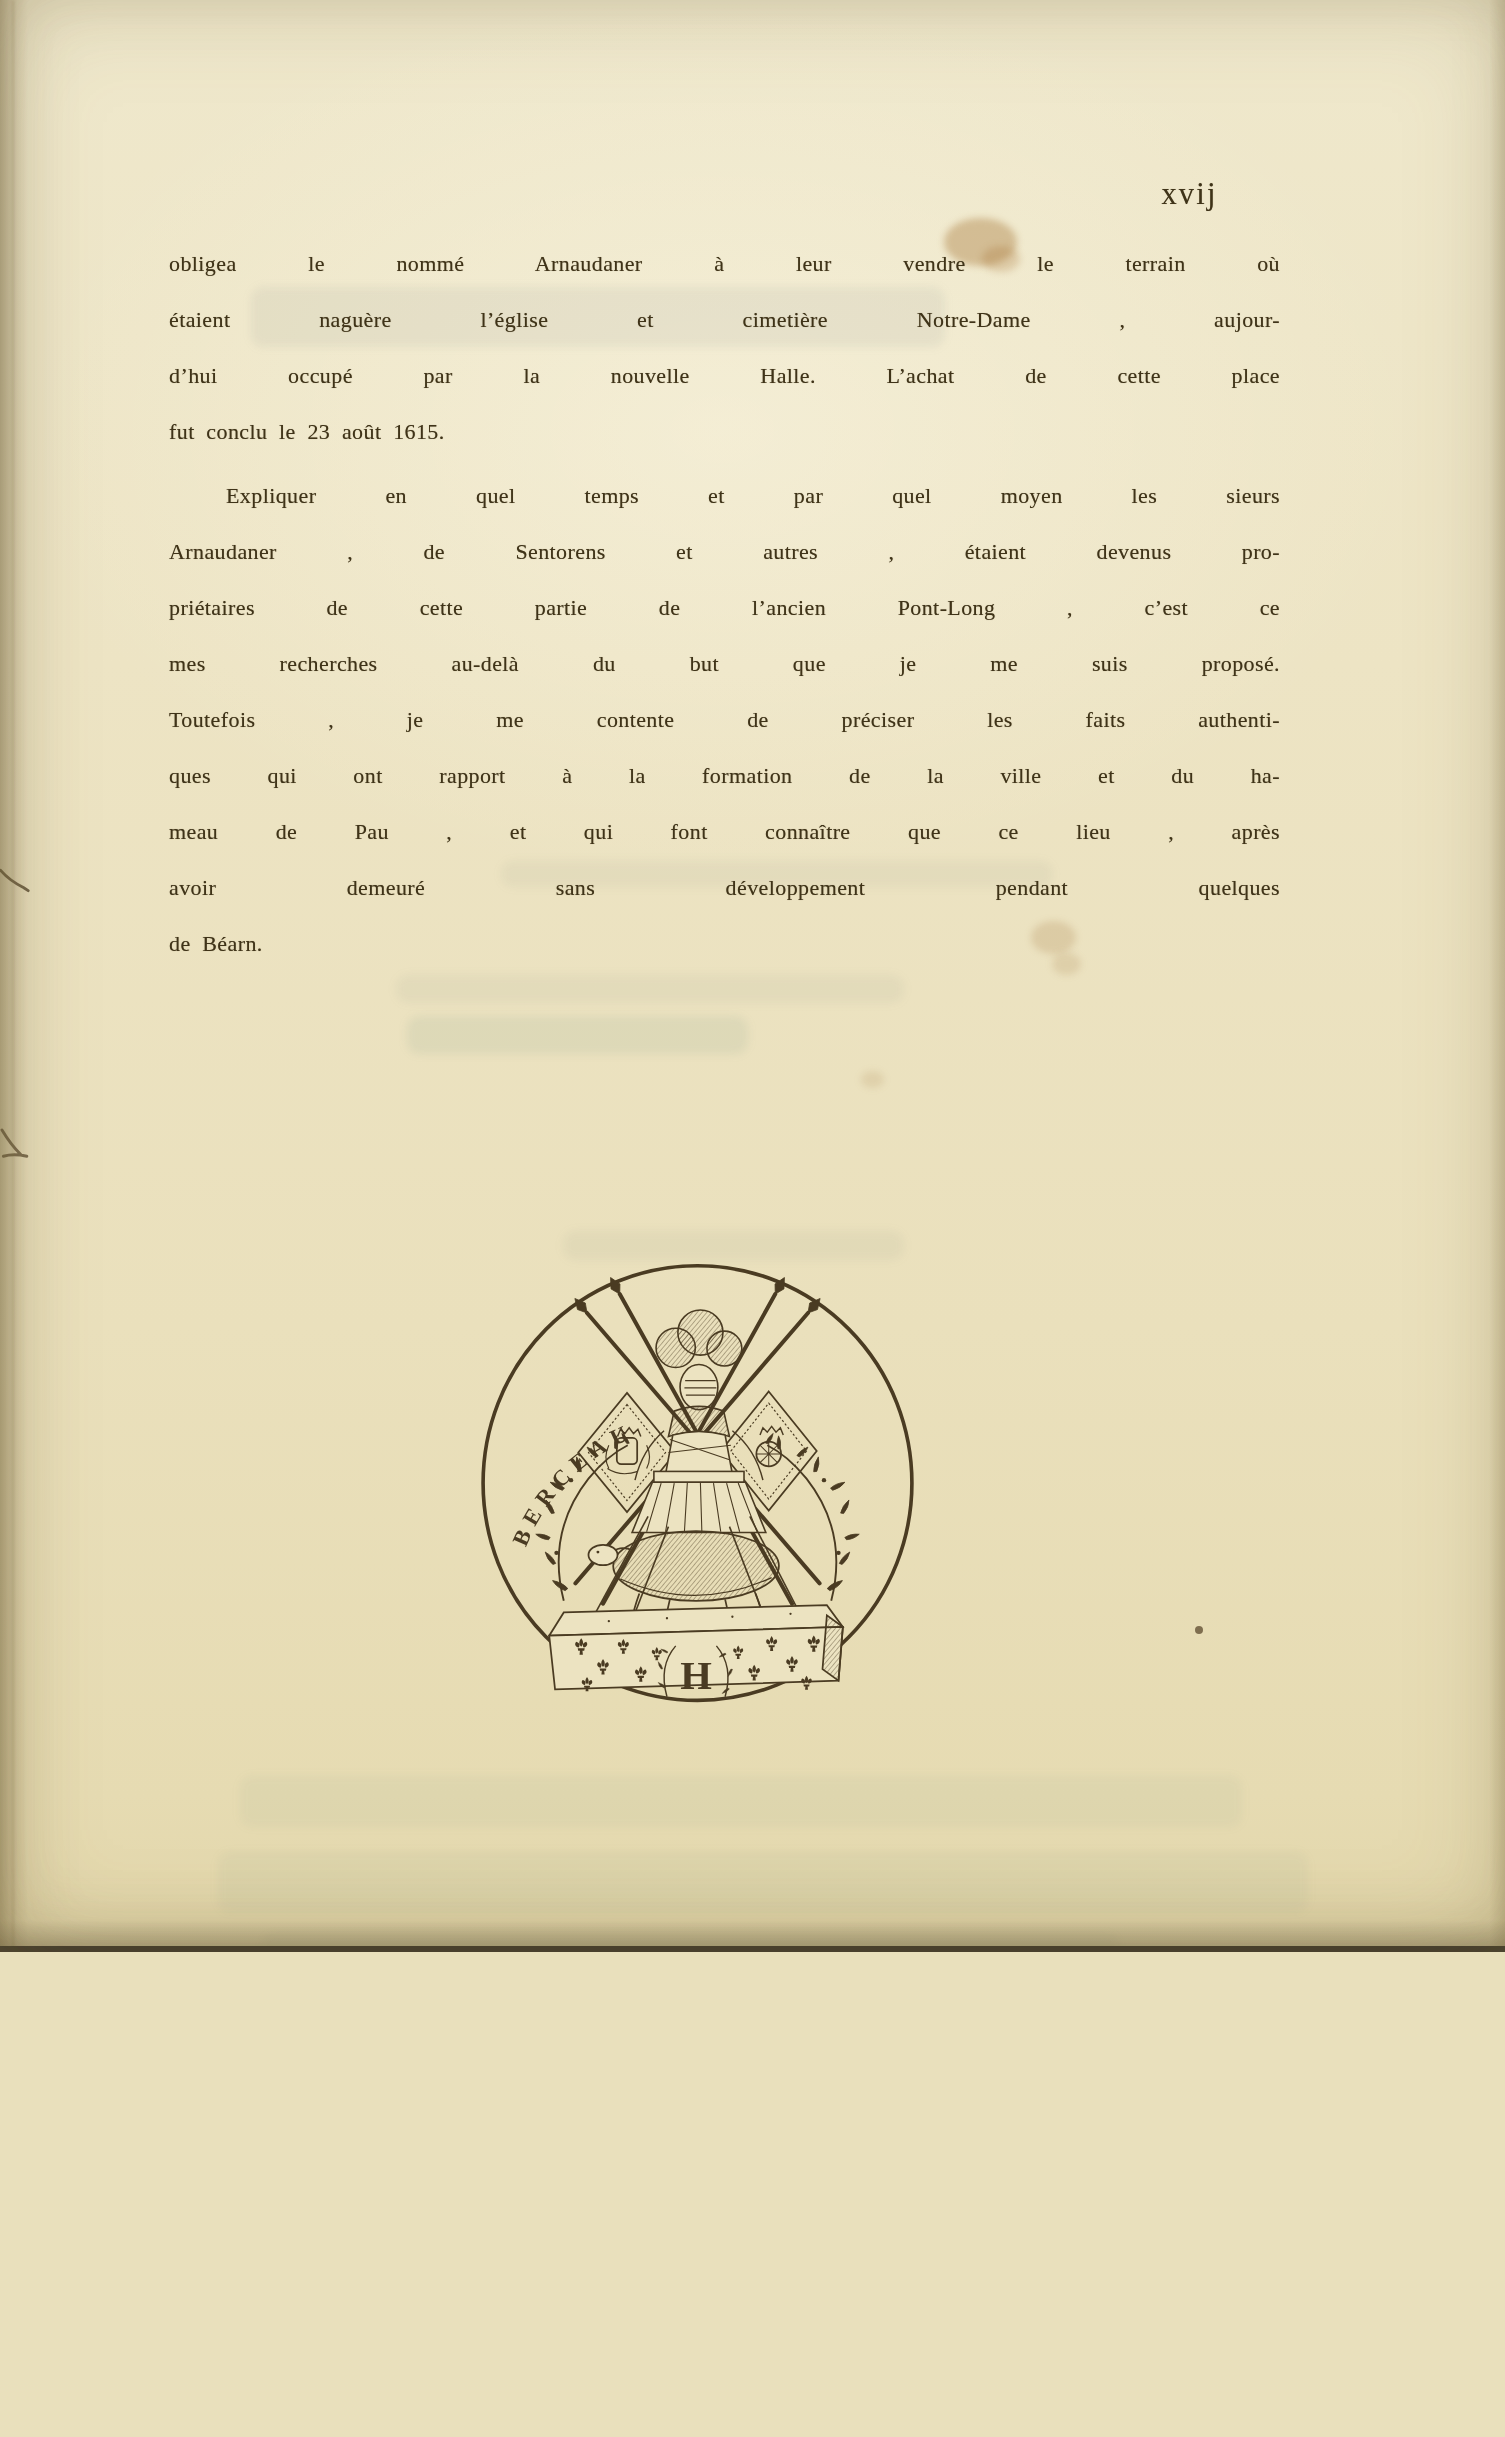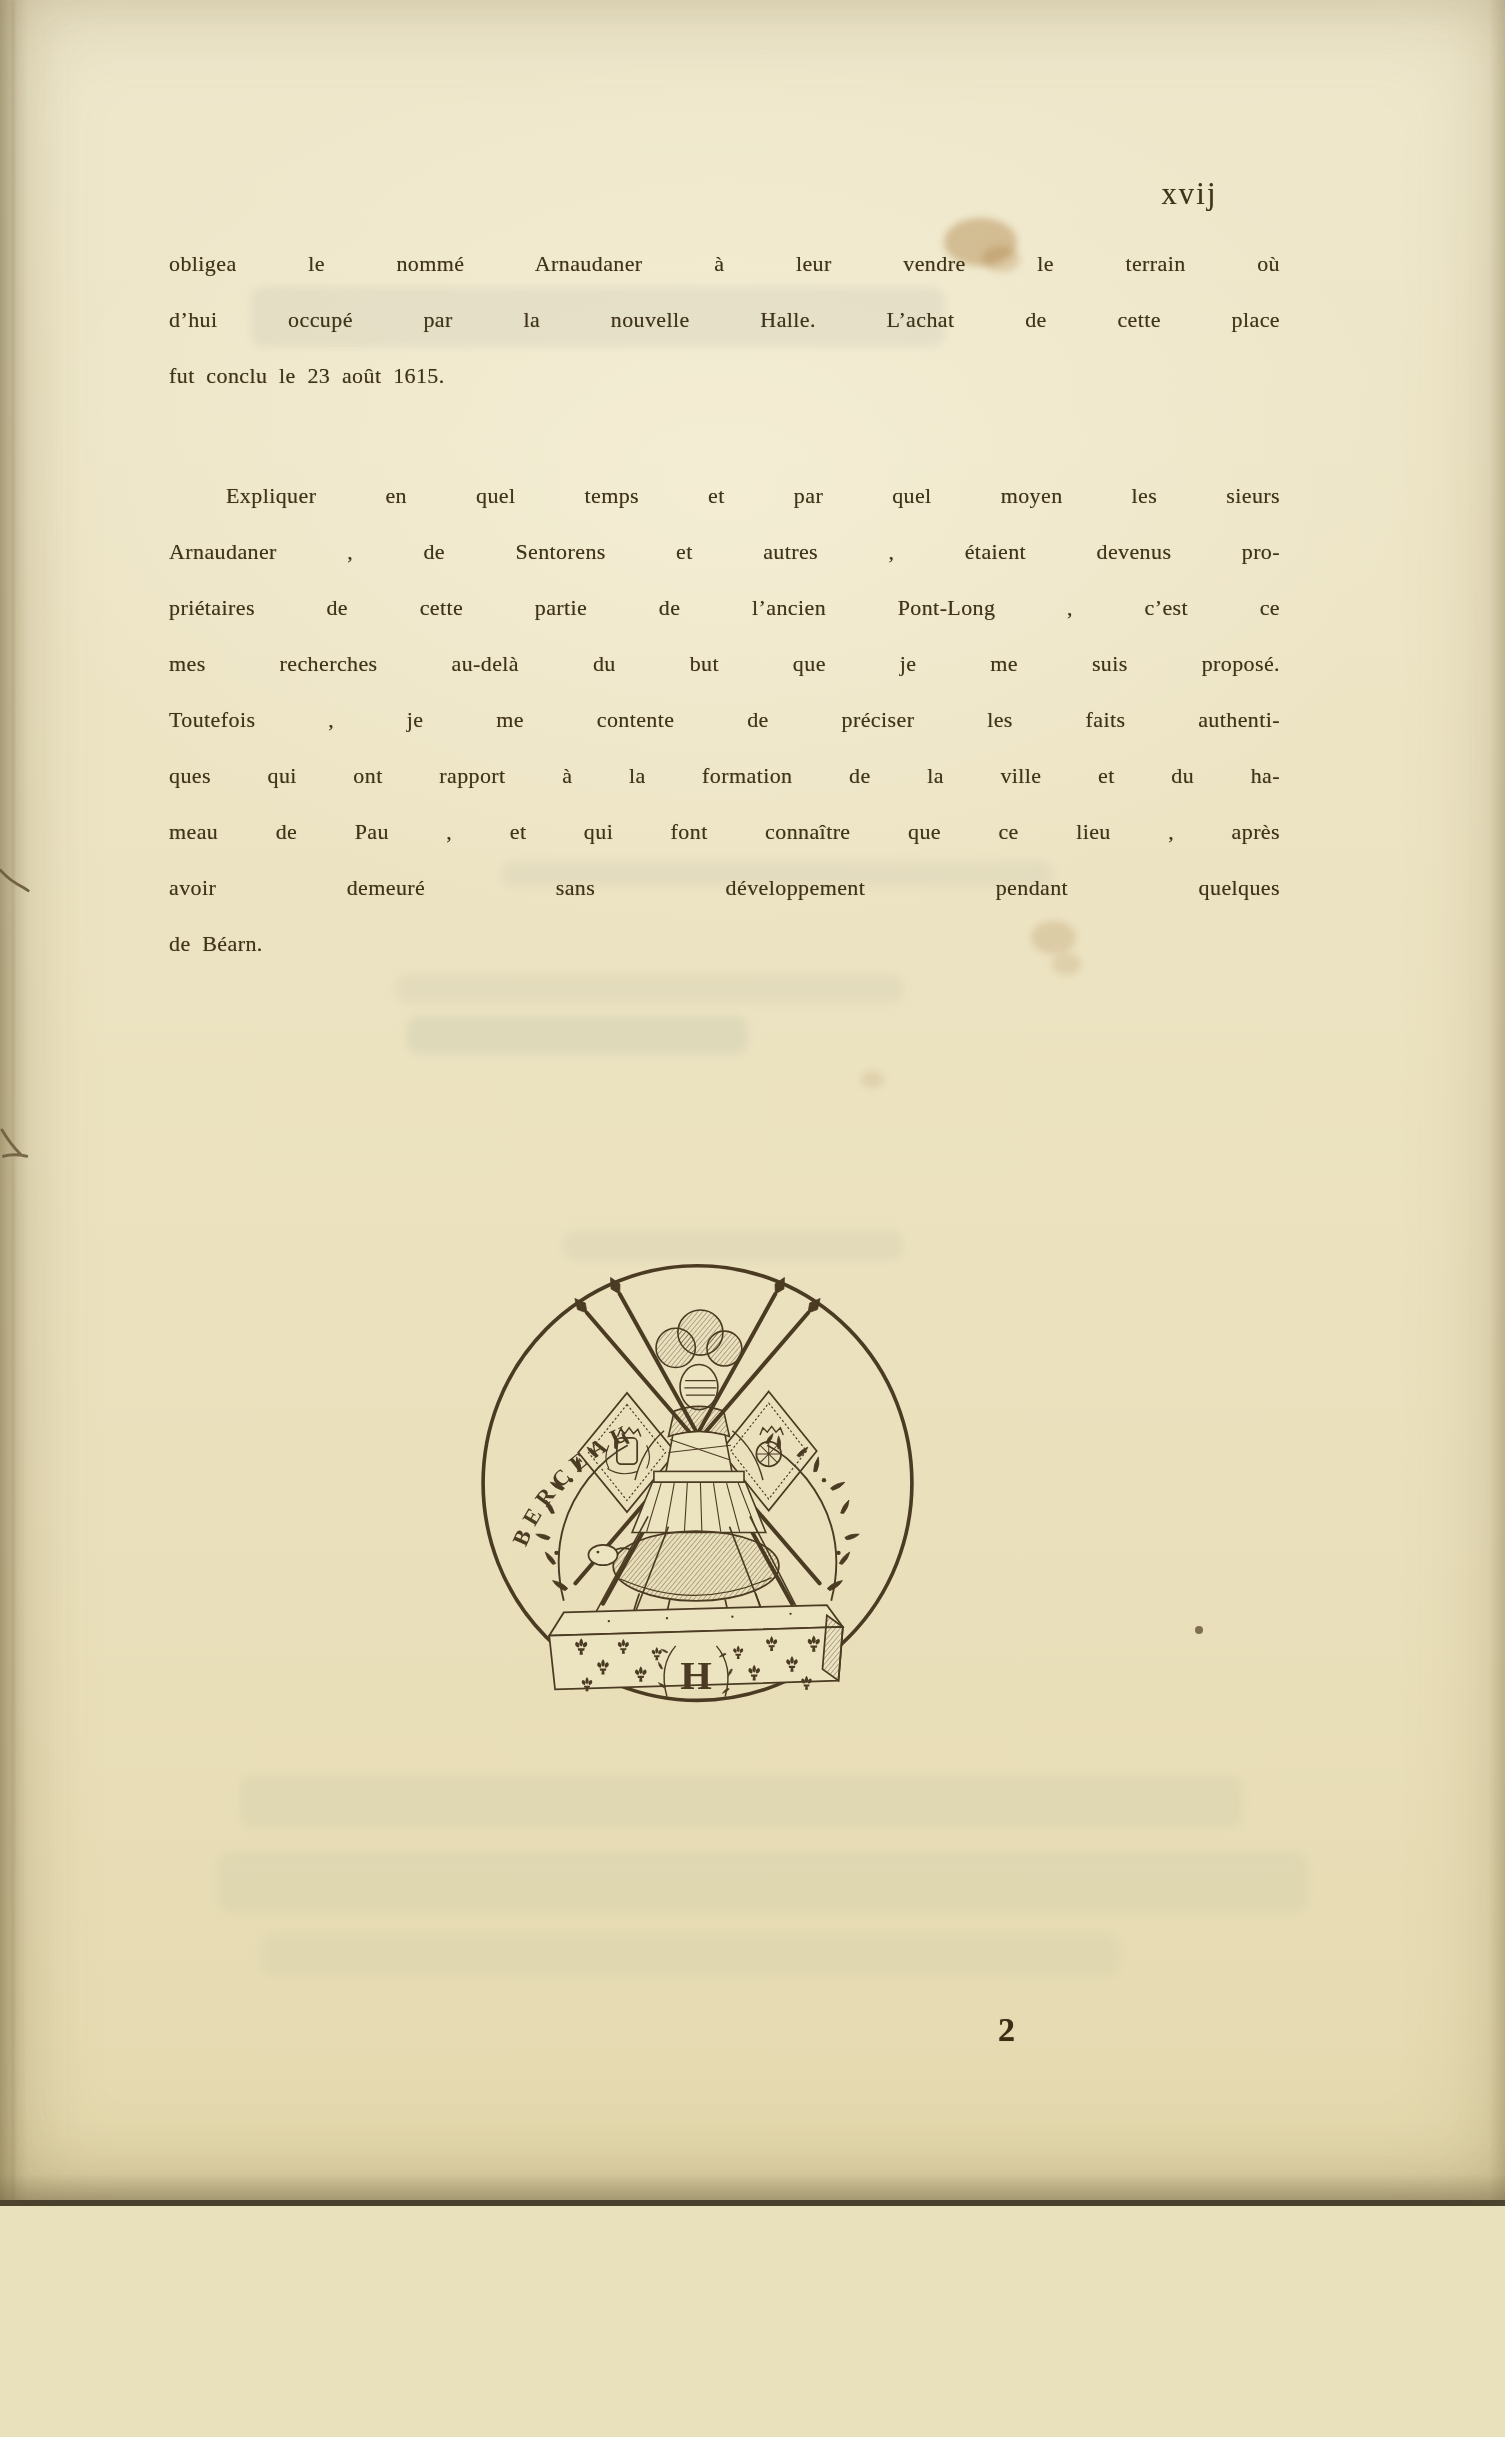--- a/index.html
+++ b/index.html
@@ -1,18 +1,18 @@
 <!DOCTYPE html>
 <html style="font-size:11.6px"><head>
 <meta charset="utf-8">
 <style>
   html,body{margin:0;padding:0;}
   body{width:1505px;height:2438px;overflow:hidden;background:#e9e0bc;}
   .scan{
-    position:relative;width:1505px;height:2206px;overflow:hidden;
+    position:relative;width:1505px;height:1952px;overflow:hidden;
     background:
       radial-gradient(ellipse 1017px 654px at 48% 22%, rgba(255,252,238,0.35), rgba(255,252,238,0) 70%),
       linear-gradient(180deg,#efe8cc 0%,#ede4c4 34%,#eae0bc 68%,#e6dbb2 92%,#e2d6aa 100%);
     font-family:"Liberation Serif","DejaVu Serif",serif;
   }
   .vignette{position:absolute;inset:0;pointer-events:none;
     box-shadow:inset 0 0 102px rgba(125,104,58,0.22), inset 0 -29px 58px rgba(112,96,56,0.14), inset 29px 0 58px rgba(120,100,60,0.10);}
   .binding-shadow{position:absolute;left:0;top:0;bottom:0;width:28px;
     background:linear-gradient(90deg,rgba(104,88,50,0.38),rgba(116,98,58,0.16) 45%,rgba(120,100,60,0) 100%);}
   .crease{position:absolute;left:11.6px;top:0;bottom:0;width:2.9px;background:rgba(118,100,62,0.28);filter:blur(1.5px);}
@@ -69,20 +69,21 @@
     <path d="M2 6 Q 14 20 34 30 L 40 34" stroke="#4a3b22" stroke-width="4" fill="none" stroke-linecap="round" opacity="0.75"></path>
   </svg>
   <svg class="margin-mark" style="left:-1.5px;top:1127px;" width="41" height="38" viewBox="0 0 56 52">
     <path d="M4 4 Q 16 24 30 38 M 6 40 Q 20 36 38 40" stroke="#4a3b22" stroke-width="4" fill="none" stroke-linecap="round" opacity="0.7"></path>
   </svg>
 
   <div class="pagenum">xvij</div>
 
   <div class="para p1">
     <div class="textline">obligea le nommé Arnaudaner à leur vendre le terrain où</div>
+    <div class="textline">étaient naguère l’église et cimetière Notre-Dame , aujour-</div>
     <div class="textline">d’hui occupé par la nouvelle Halle. L’achat de cette place</div>
     <div class="textline last">fut conclu le 23 août 1615.</div>
   </div>
 
   <div class="para p2">
     <div class="textline indent">Expliquer en quel temps et par quel moyen les sieurs</div>
     <div class="textline">Arnaudaner , de Sentorens et autres , étaient devenus pro-</div>
     <div class="textline">priétaires de cette partie de l’ancien Pont-Long , c’est ce</div>
     <div class="textline">mes recherches au-delà du but que je me suis proposé.</div>
     <div class="textline">Toutefois , je me contente de préciser les faits authenti-</div>

